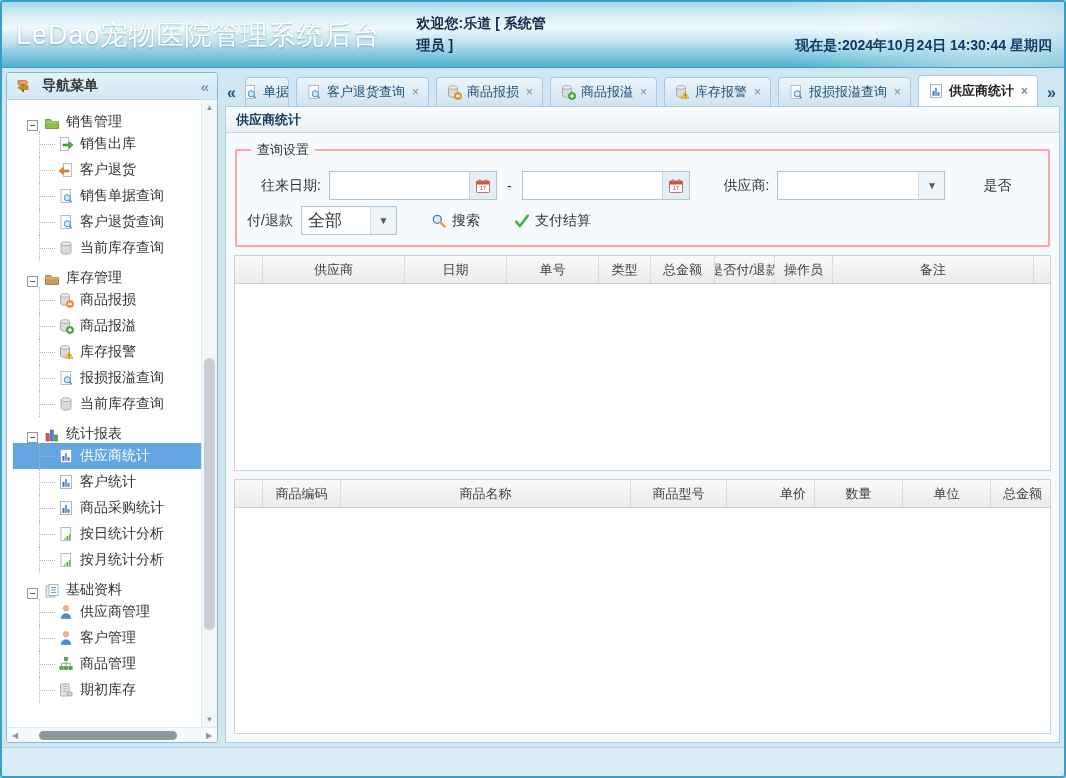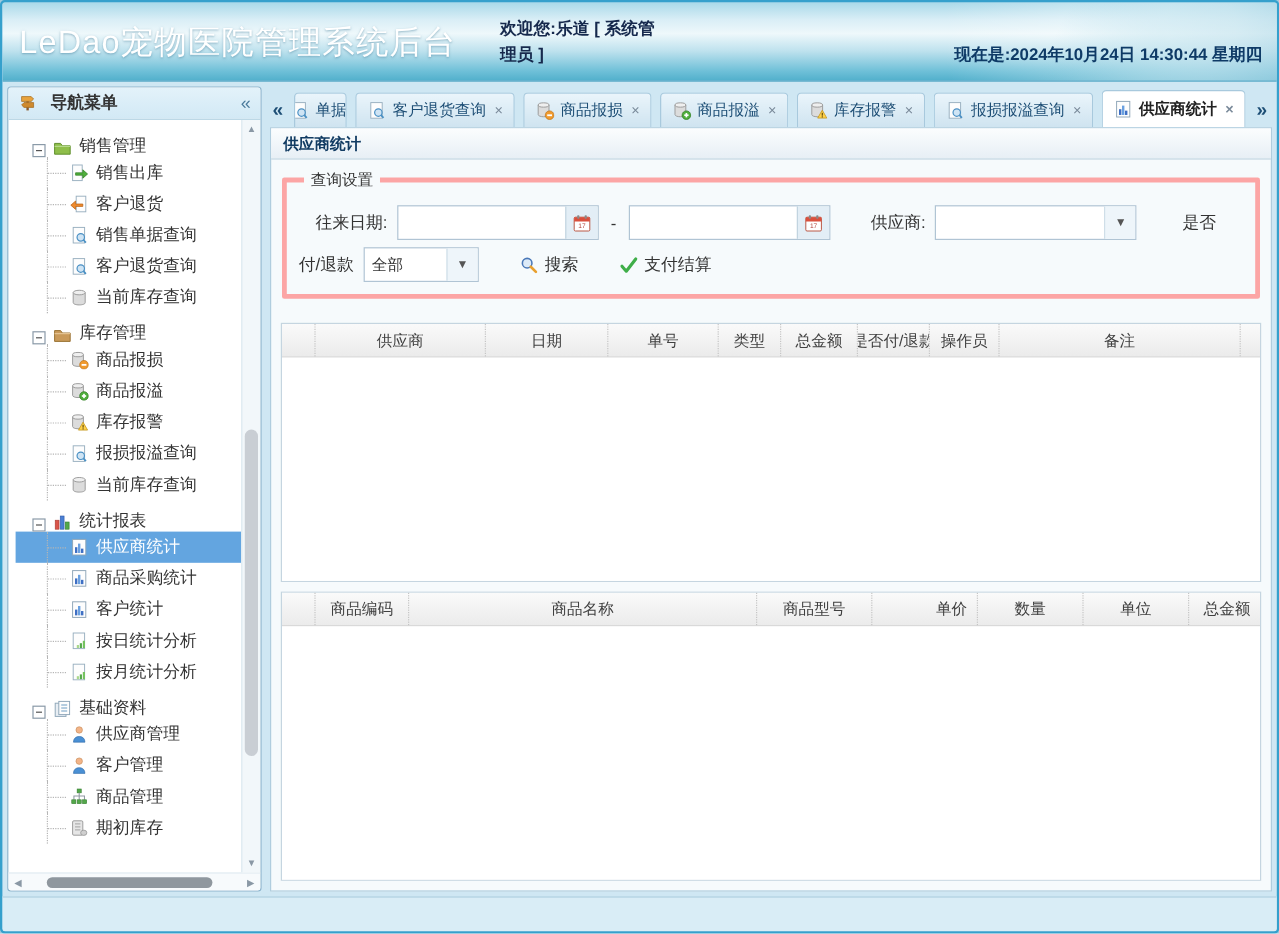--- a/index.html
+++ b/index.html
@@ -68,32 +68,32 @@
     border-radius:4px 4px 0 0; cursor:pointer; white-space:nowrap; }
   .tab .tico { margin-right:5px; }
   .tab .tclose { margin-left:7px; font-size:12px; color:#7a8a9a; }
   .tab.active { background:#ffffff; color:#222; font-weight:bold; height:31px; }
   .tab.clipped { max-width:96px; overflow:hidden; }
 
   .panel { flex:1; background:#f6fafc; border:1px solid #b0cdde; display:flex; flex-direction:column; min-height:0; }
   .panel-title { height:26px; line-height:25px; flex:none; padding-left:10px; font-size:13px; font-weight:bold;
     color:#123c63; background:linear-gradient(180deg,#fbfdfe,#e7eff5); border-bottom:1px solid #c2d6e2; }
 
-  fieldset.query { margin:8px 9px 12px 9px; border:4px solid #fca5a5; border-radius:2px; padding:6px 10px 10px 10px; }
+  fieldset.query { margin:8px 9px 0 9px; border:2px solid #fca5a5; border-radius:2px; padding:6px 10px 10px 10px; }
   fieldset.query legend { font-size:13px; color:#333; padding:0 6px; margin-left:4px; }
   .qrow { display:flex; align-items:center; margin-top:6px; font-size:14px; color:#333; }
   .qlabel { white-space:nowrap; }
   .datebox { display:flex; align-items:stretch; height:29px; width:168px; border:1px solid #b0c4d4;
     background:#fff; margin-left:8px; }
   .datebox input { flex:1; border:none; outline:none; min-width:0; font-size:13px; padding:0 5px; background:transparent; }
   .calbtn { width:27px; flex:none; background:#e3eef6; border-left:1px solid #c2d4e0; display:flex;
     align-items:center; justify-content:center; cursor:pointer; }
   .dash { margin:0 10px; color:#333; }
   .combo { display:flex; align-items:stretch; height:29px; border:1px solid #b0c4d4; background:#fff; }
-  .combo .cval { flex:1; font-size:13px; display:flex; align-items:center; padding:0 6px; color:#333; }
+  .combo .cval { flex:1; font-size:17px; display:flex; align-items:center; padding:0 6px; color:#333; }
   .combo .cbtn { width:26px; flex:none; background:#eef5fa; border-left:1px solid #cfdee8;
     display:flex; align-items:center; justify-content:center; color:#555; font-size:10px; cursor:pointer; }
   .combo.supplier { width:168px; margin-left:8px; }
   .combo.paid { width:96px; margin-left:8px; }
   .linkbtn { display:flex; align-items:center; gap:5px; margin-left:34px; cursor:pointer; font-size:14px; color:#333;font-family:Liberation Serif, serif; }
 
   .grid { margin:0 8px; border:1px solid #c5d5e0; background:#fff; display:flex; flex-direction:column; }
   .grid1 { margin-top:8px; flex:none; }
   .grid1 .gbody { height:186px; }
   .grid2 { margin-top:8px; margin-bottom:8px; flex:1; min-height:0; }
@@ -361,29 +361,29 @@
                 <use href="#i-chart-doc"></use>
               </svg>
             <span>供应商统计</span>
           </div>
           <div class="trow child">
             <span class="gv"></span>
               <span class="gh"></span>
             <svg class="tico">
                 <use href="#i-chart-doc"></use>
               </svg>
+            <span>客户统计</span>
+          </div>
+          <div class="trow child">
+            <span class="gv"></span>
+              <span class="gh"></span>
+            <svg class="tico">
+                <use href="#i-chart-doc"></use>
+              </svg>
             <span>商品采购统计</span>
-          </div>
-          <div class="trow child">
-            <span class="gv"></span>
-              <span class="gh"></span>
-            <svg class="tico">
-                <use href="#i-chart-doc"></use>
-              </svg>
-            <span>客户统计</span>
           </div>
           <div class="trow child">
             <span class="gv"></span>
               <span class="gh"></span>
             <svg class="tico">
                 <use href="#i-doc-chart"></use>
               </svg>
             <span>按日统计分析</span>
           </div>
           <div class="trow child">

